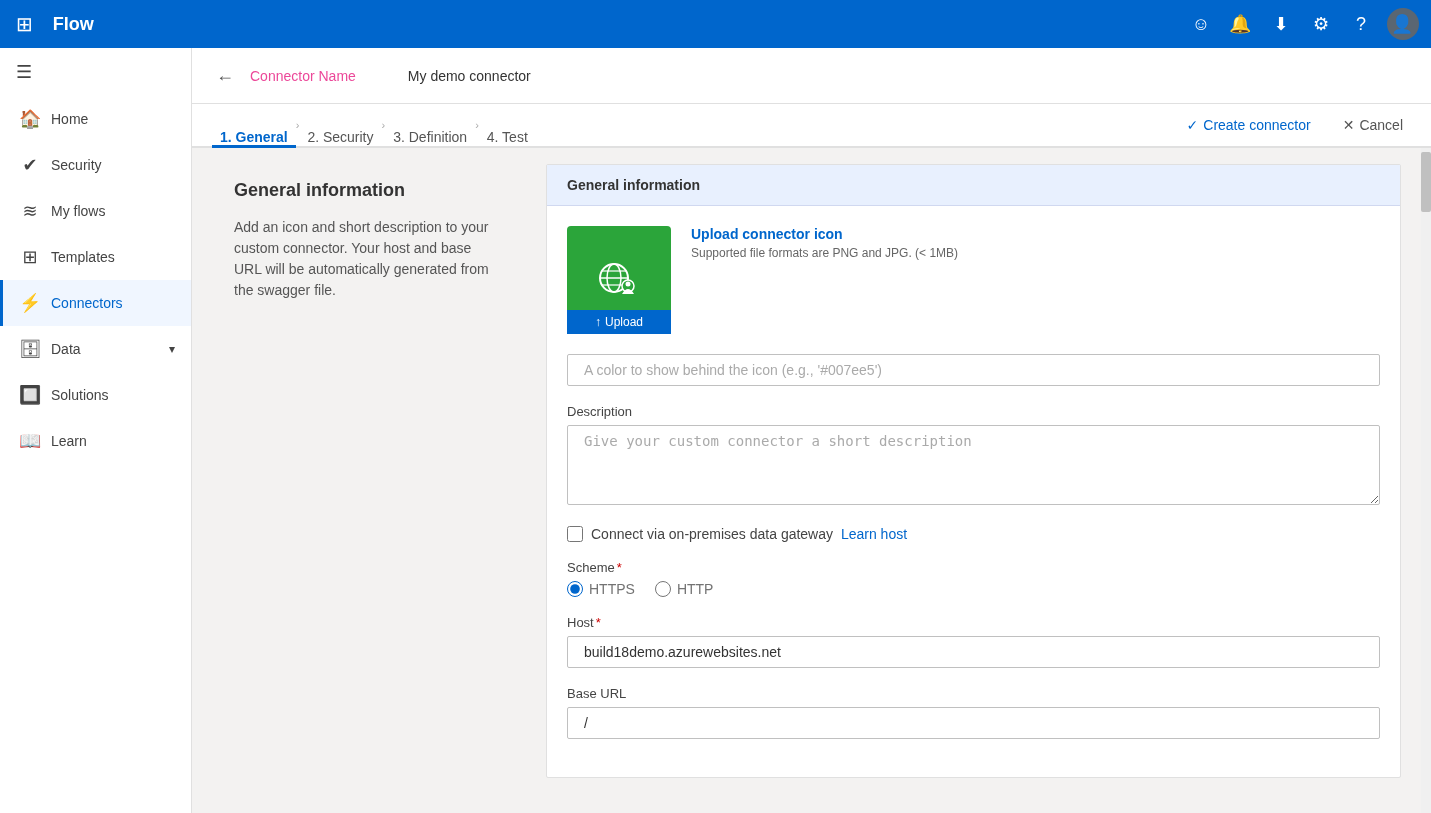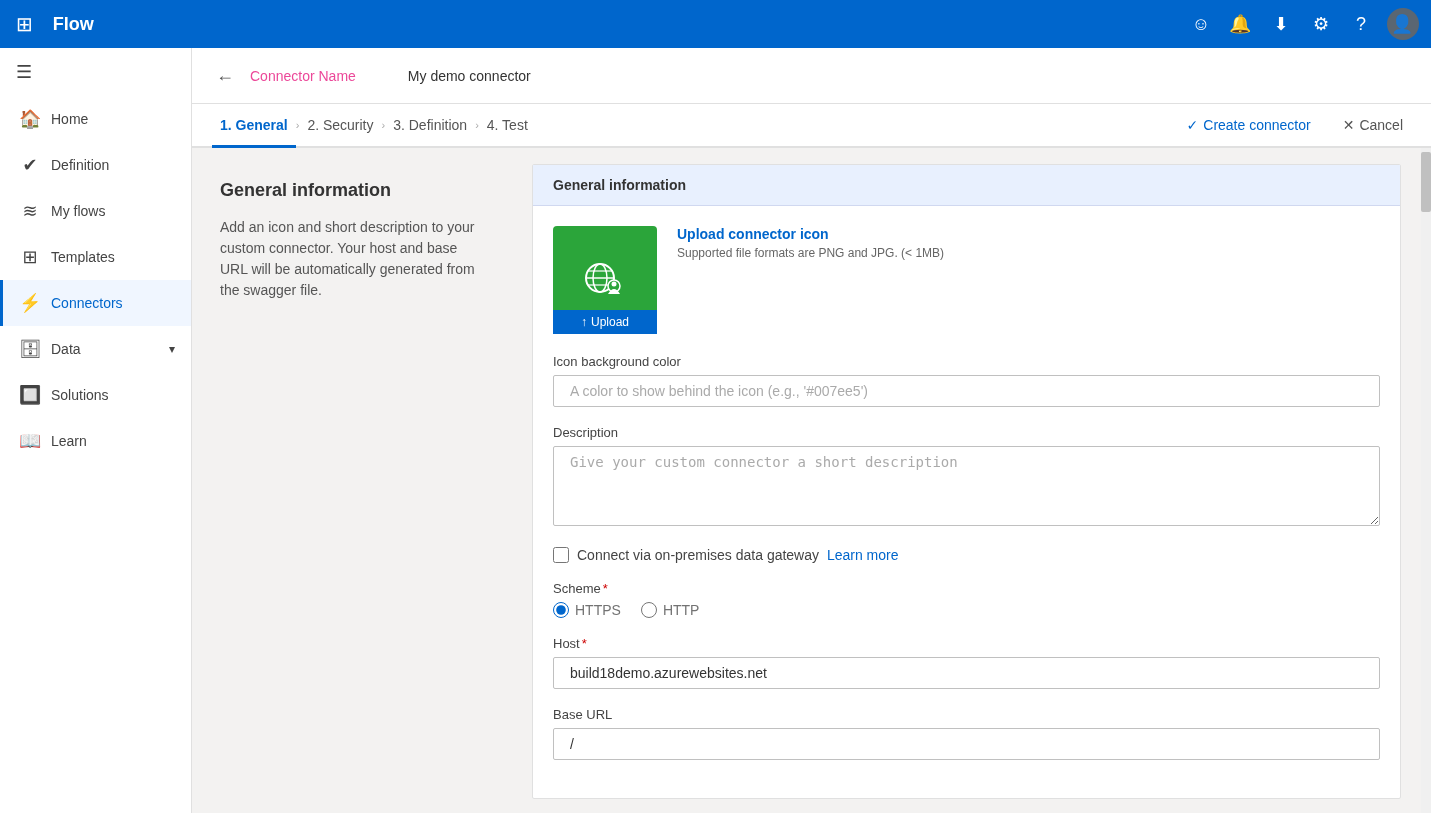--- a/index.html
+++ b/index.html
@@ -150,21 +150,21 @@
       position: relative;
     }
     .tab-actions {
       margin-left: auto;
       display: flex;
       align-items: center;
       gap: 16px;
     }
     .tab-item {
       display: flex;
-      align-items: center;
+      align-items: flex-end;
       gap: 6px;
       padding: 0 8px;
       height: 44px;
       cursor: pointer;
       color: #555;
       font-size: 14px;
       border-bottom: 3px solid transparent;
       margin-bottom: -2px;
     }
     .tab-item.active {
@@ -184,20 +184,21 @@
     }
     .tab-action-cancel {
       color: #555;
     }
 
     
     .page-body {
       display: flex;
       flex: 1;
       overflow: hidden;
+      margin-left: 14px;
     }
 
     
     .left-panel {
       width: 320px;
       padding: 32px 28px;
       flex-shrink: 0;
     }
     .section-title {
       font-size: 18px;
@@ -402,21 +403,21 @@
 <div class="main-layout">
 
   <div class="sidebar">
     <div class="sidebar-toggle">☰</div>
     <div class="sidebar-item">
       <span class="sidebar-item-icon">🏠</span>
       <span class="sidebar-item-label">Home</span>
     </div>
     <div class="sidebar-item">
       <span class="sidebar-item-icon">✔</span>
-      <span class="sidebar-item-label">Definition</span>
+      <span class="sidebar-item-label">Security</span>
     </div>
     <div class="sidebar-item">
       <span class="sidebar-item-icon">≋</span>
       <span class="sidebar-item-label">My flows</span>
     </div>
     <div class="sidebar-item">
       <span class="sidebar-item-icon">⊞</span>
       <span class="sidebar-item-label">Templates</span>
     </div>
     <div class="sidebar-item active">
@@ -506,34 +507,33 @@
                   <span>Upload</span>
                 </div>
               </div>
               <div class="icon-upload-info">
                 <a class="upload-connector-icon-link">Upload connector icon</a>
                 <span class="upload-supported-text">Supported file formats are PNG and JPG. (&lt; 1MB)</span>
               </div>
             </div>
 
             <div class="field-group">
-              <div class="field-label">Icon background color</div>
               <input class="text-input" type="text" placeholder="A color to show behind the icon (e.g., '#007ee5')" style="">
             </div>
 
             <div class="field-group">
               <div class="field-label">Description</div>
               <textarea class="text-input" placeholder="Give your custom connector a short description" style=""></textarea>
             </div>
 
             <div class="checkbox-row">
               <input type="checkbox" class="checkbox-input" style="">
               <label class="checkbox-label">
                 <span>Connect via on-premises data gateway</span>
-                <a class="learn-more-link" style="margin-left:4px;">Learn more</a>
+                <a class="learn-more-link" style="margin-left:4px;">Learn host</a>
               </label>
             </div>
 
             <div class="field-group">
               <div class="field-label">
                 <span>Scheme</span><span class="required">*</span>
               </div>
               <div class="radio-group">
                 <div class="radio-option">
                   <input type="radio" class="radio-input" name="scheme" checked="" style="">

